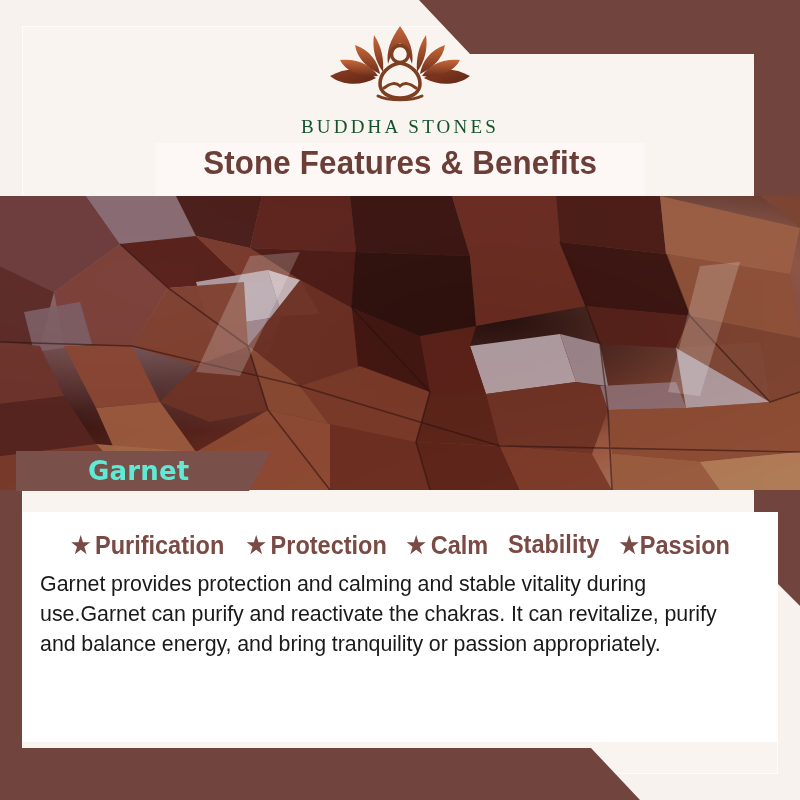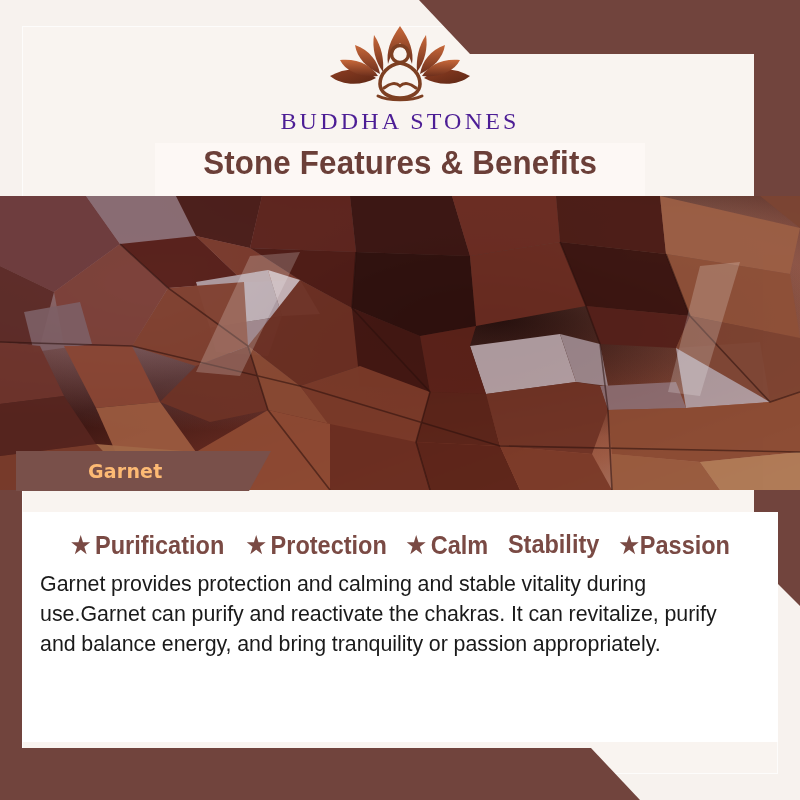--- a/index.html
+++ b/index.html
@@ -88,25 +88,25 @@
     align-items: center;
     justify-content: flex-start;
     z-index: 3;
   }
   .logo-mark {
     width: 164px;
     height: 84px;
     display: block;
   }
   .logo-word {
-    margin-top: 2px;
+    margin-top: 10px;
     font-family: "Liberation Serif", serif;
-    font-size: 24px;
+    font-size: 19px;
     letter-spacing: 3.2px;
-    color: #4c1d95;
+    color: #14532d;
     font-weight: 400;
     white-space: nowrap;
   }
 
   
   .title-banner {
     position: absolute;
     top: 143px;
     left: 155px;
     width: 490px;
@@ -149,22 +149,22 @@
     background: #79504a;
     clip-path: polygon(0 0, 255px 0, 233px 40px, 0 40px);
     display: flex;
     align-items: center;
     z-index: 5;
   }
   .stone-name {
     margin-left: 72px;
     font-family: "DejaVu Sans", sans-serif;
     font-weight: bold;
-    font-size: 19px;
-    color: #fdba74;
+    font-size: 26px;
+    color: #5eead4;
     letter-spacing: 0.2px;
     white-space: nowrap;
   }
 
   
   .content-card {
     position: absolute;
     top: 512px;
     left: 22px;
     width: 756px;

